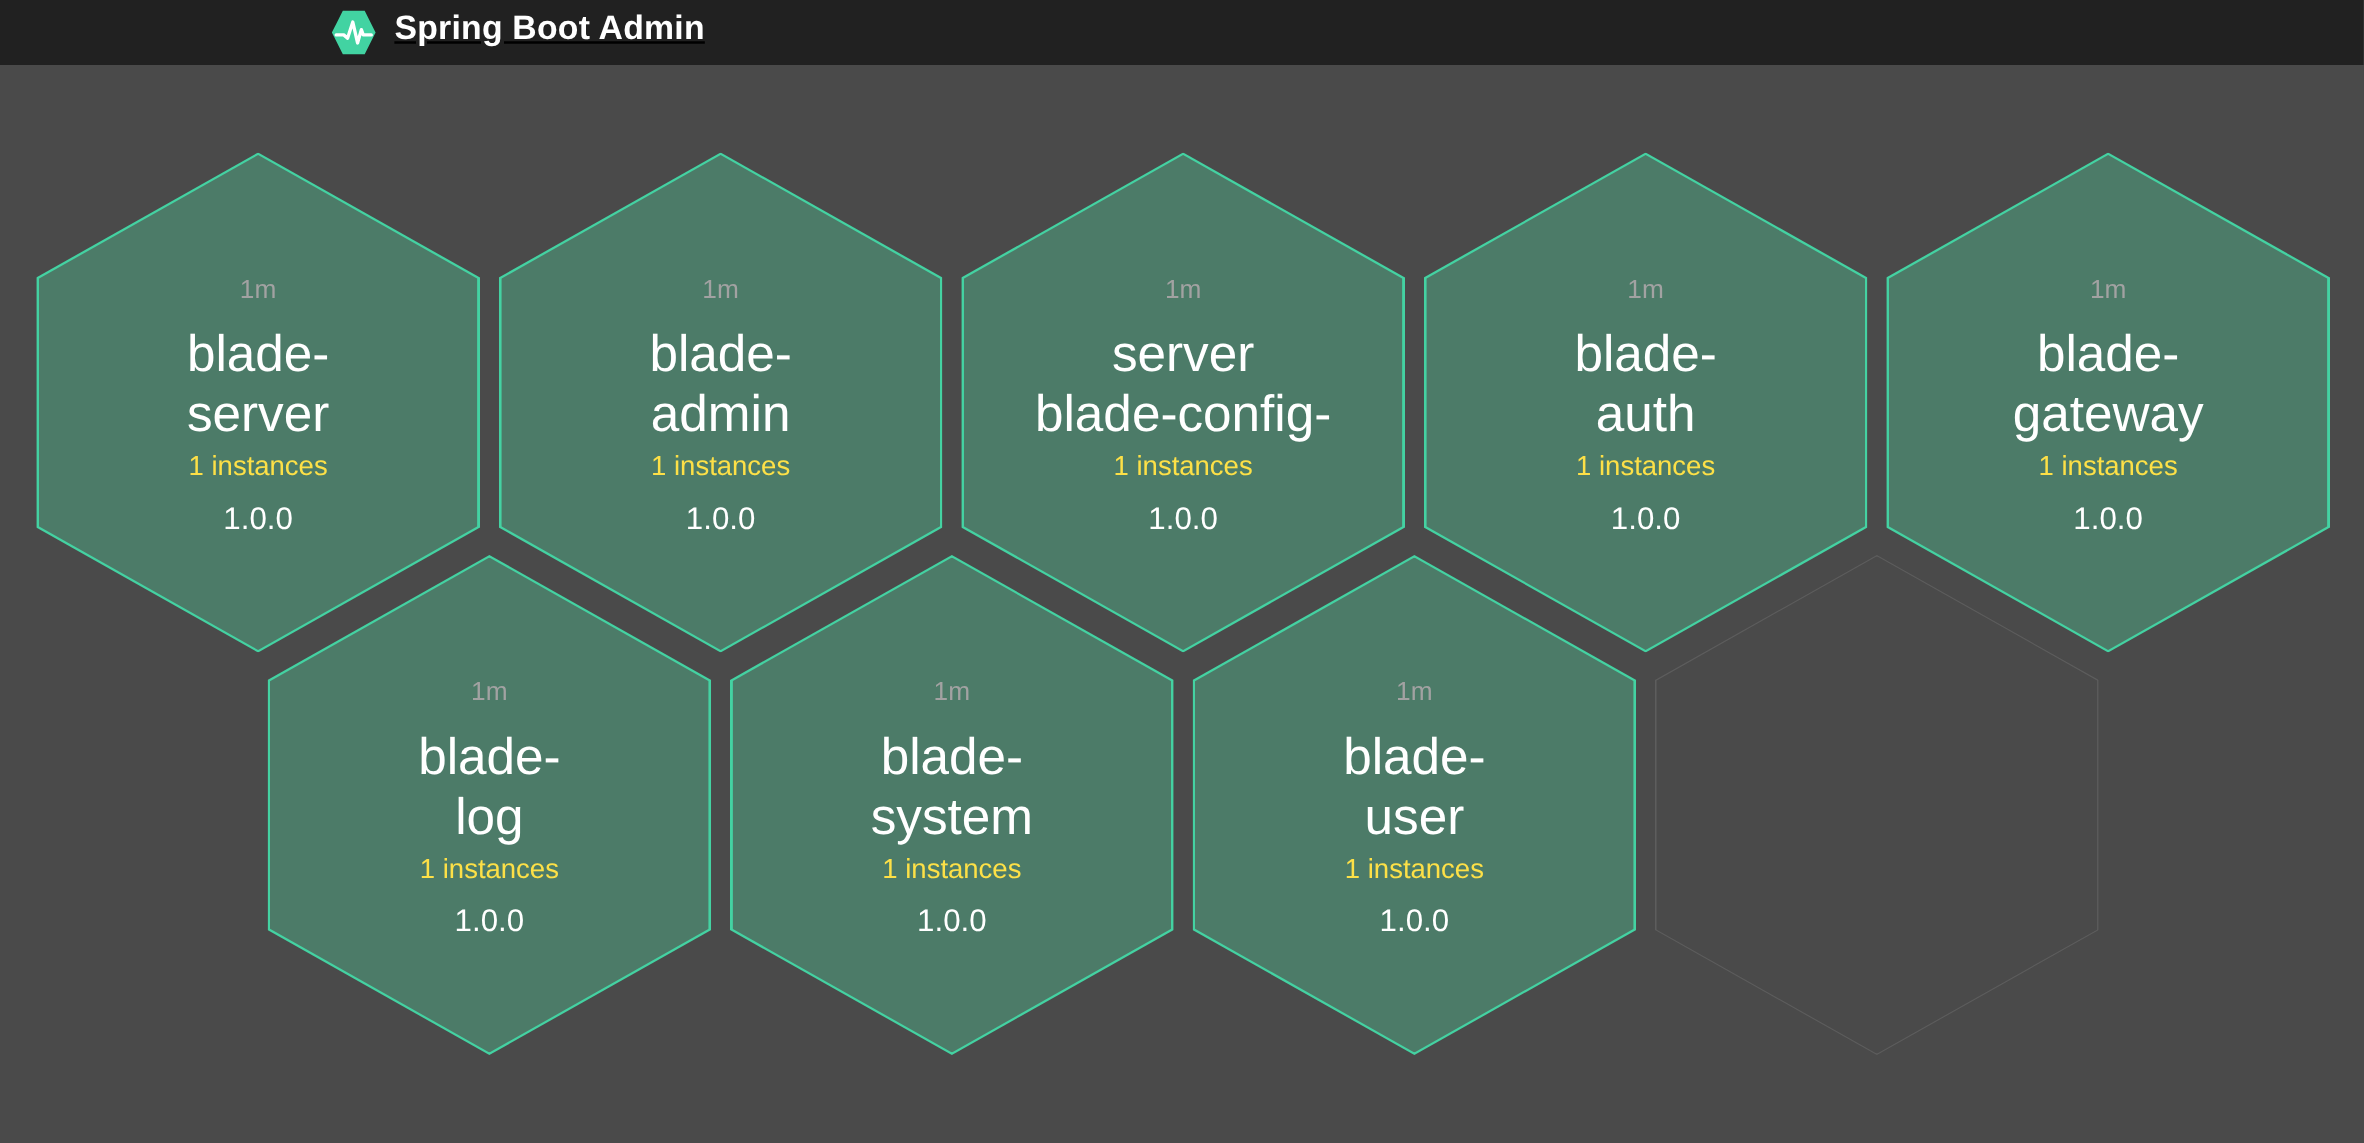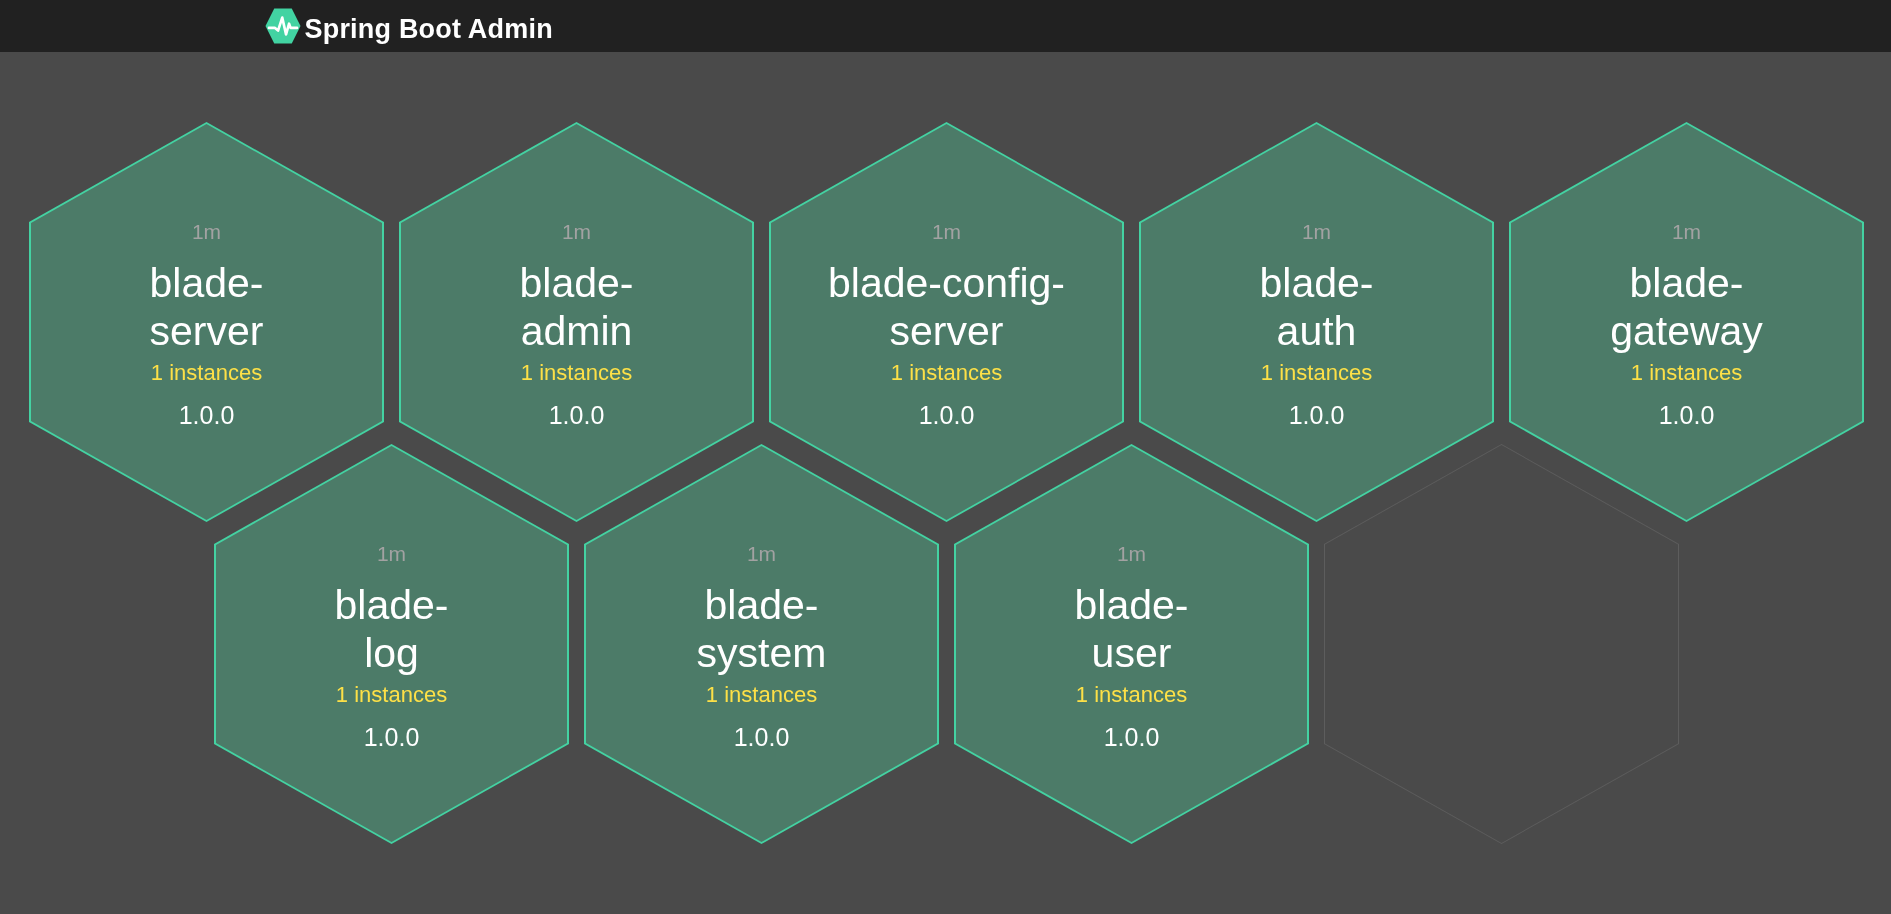--- a/index.html
+++ b/index.html
@@ -21,23 +21,24 @@
   .nav-inner {
     width: 1368px;
     height: 100%;
     margin: 0 auto;
     display: flex;
     align-items: center;
     justify-content: space-between;
   }
   .brand {
     display: flex;
-    align-items: flex-end;
-    gap: 1px;
+    align-items: flex-start;
+    gap: 12px;
     cursor: pointer;
+    text-decoration: underline;
   }
   .brand-logo { width: 42px; height: 38px; display: block; }
   .brand-title {
     color: #ffffff;
     font-size: 27px;
     font-weight: bold;
     letter-spacing: 0.2px;
   }
   .nav-items { display: flex; align-items: center; }
   .nav-item {
@@ -147,22 +148,22 @@
           <div class="hex-instances">1 instances</div>
           <div class="hex-version">1.0.0</div>
         </div>
       </div>
     </div>
     <div class="hex up" style="left: 769px; top: 70px;">
       <div class="hex-inner">
         <div class="hex-content">
           <div class="hex-time">1m</div>
           <div class="hex-name">
+            <span>server</span>
             <span>blade-config-</span>
-            <span>server</span>
           </div>
           <div class="hex-instances">1 instances</div>
           <div class="hex-version">1.0.0</div>
         </div>
       </div>
     </div>
     <div class="hex up" style="left: 1139px; top: 70px;">
       <div class="hex-inner">
         <div class="hex-content">
           <div class="hex-time">1m</div>

